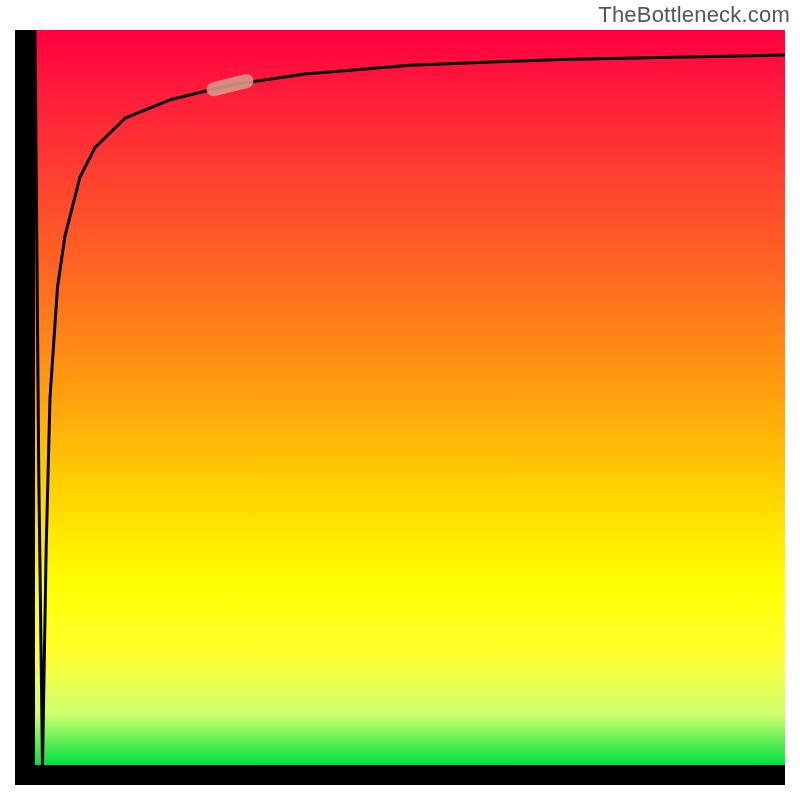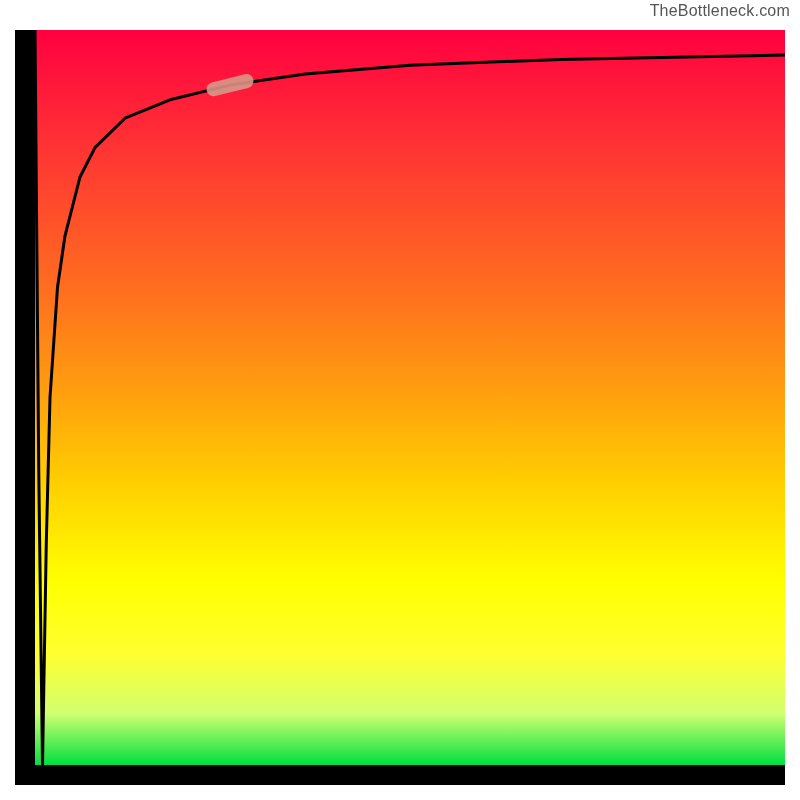--- a/index.html
+++ b/index.html
@@ -7,21 +7,21 @@
   .canvas {
     position: relative;
     width: 800px;
     height: 800px;
   }
   .attribution {
     position: absolute;
     top: 2px;
     right: 10px;
     font-family: Arial, Helvetica, sans-serif;
-    font-size: 16px;
+    font-size: 22px;
     color: #555;
     letter-spacing: 0.2px;
   }
   .plot-frame {
     position: absolute;
     left: 15px;
     top: 30px;
     width: 770px;
     height: 755px;
   }

